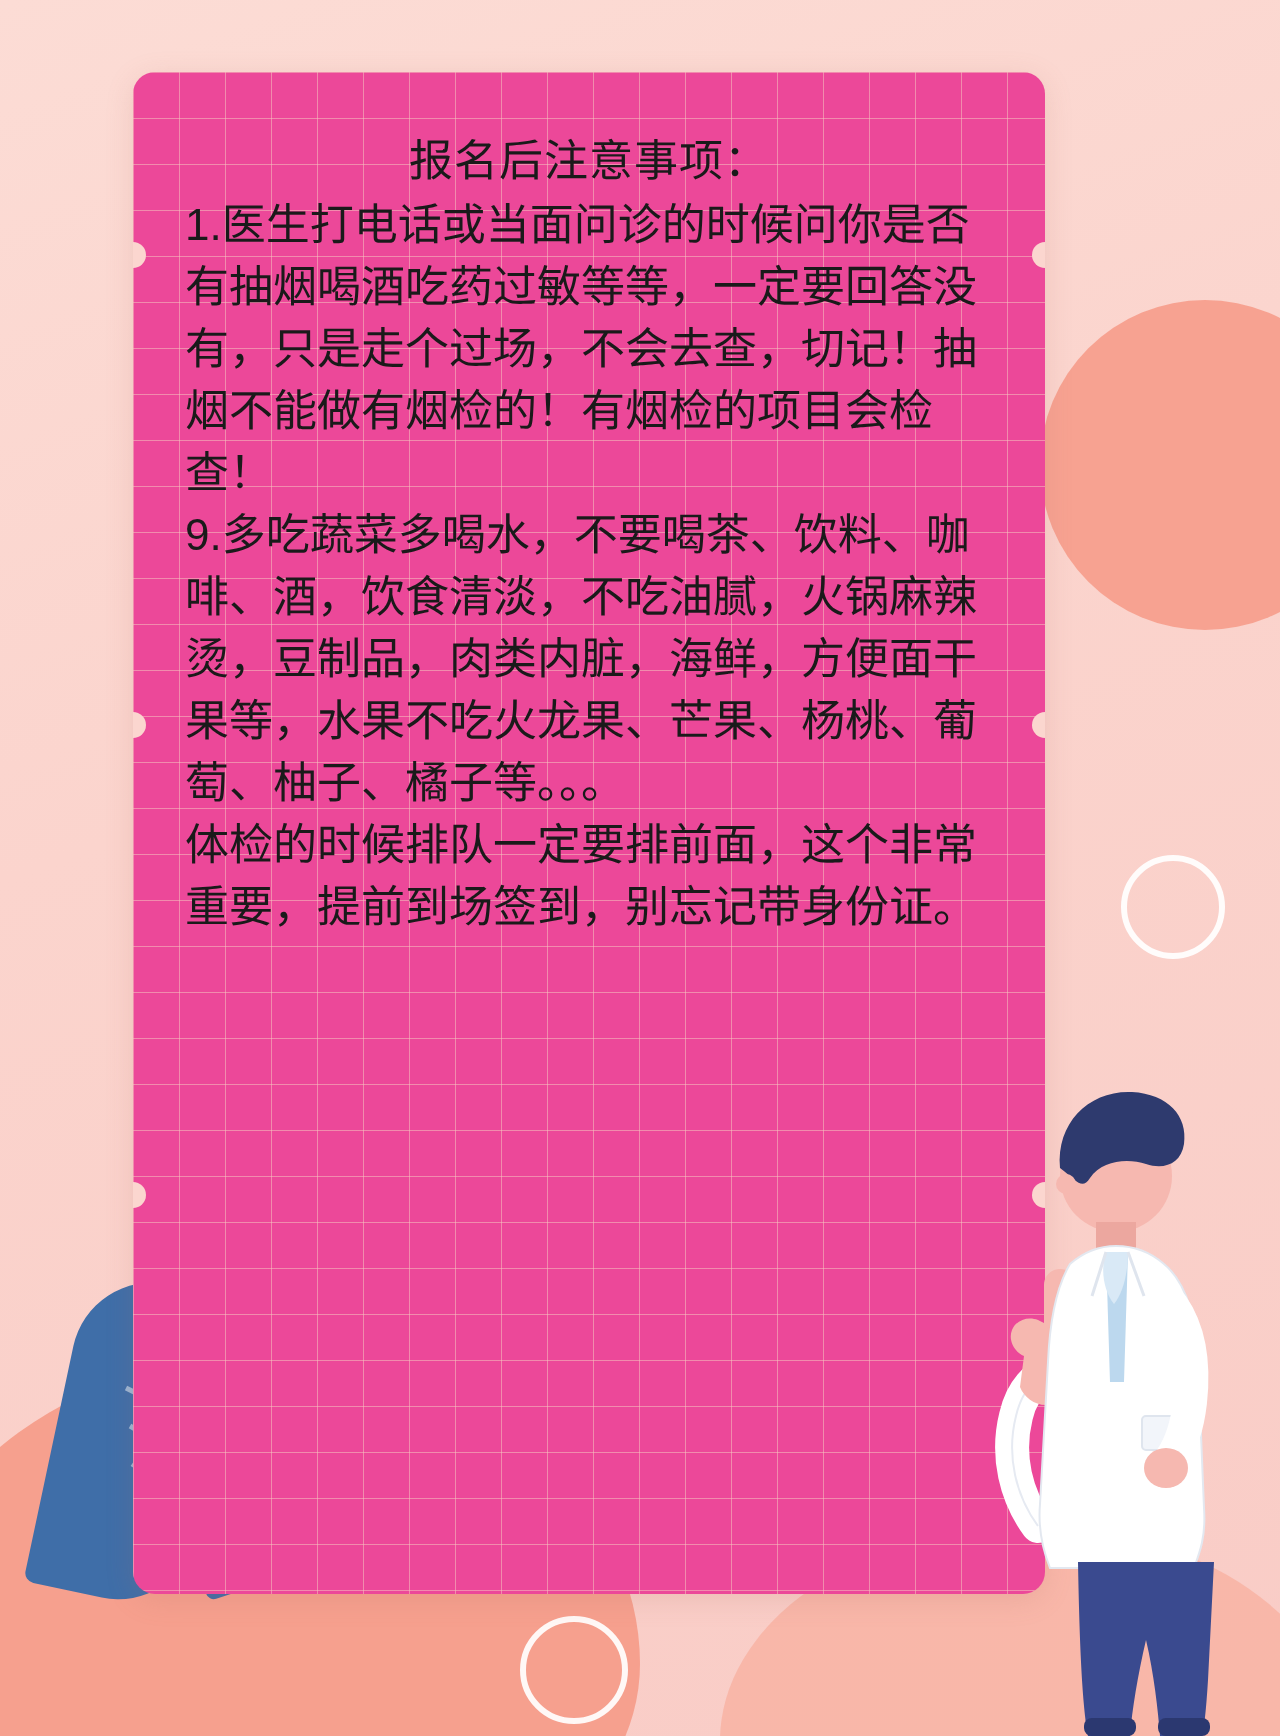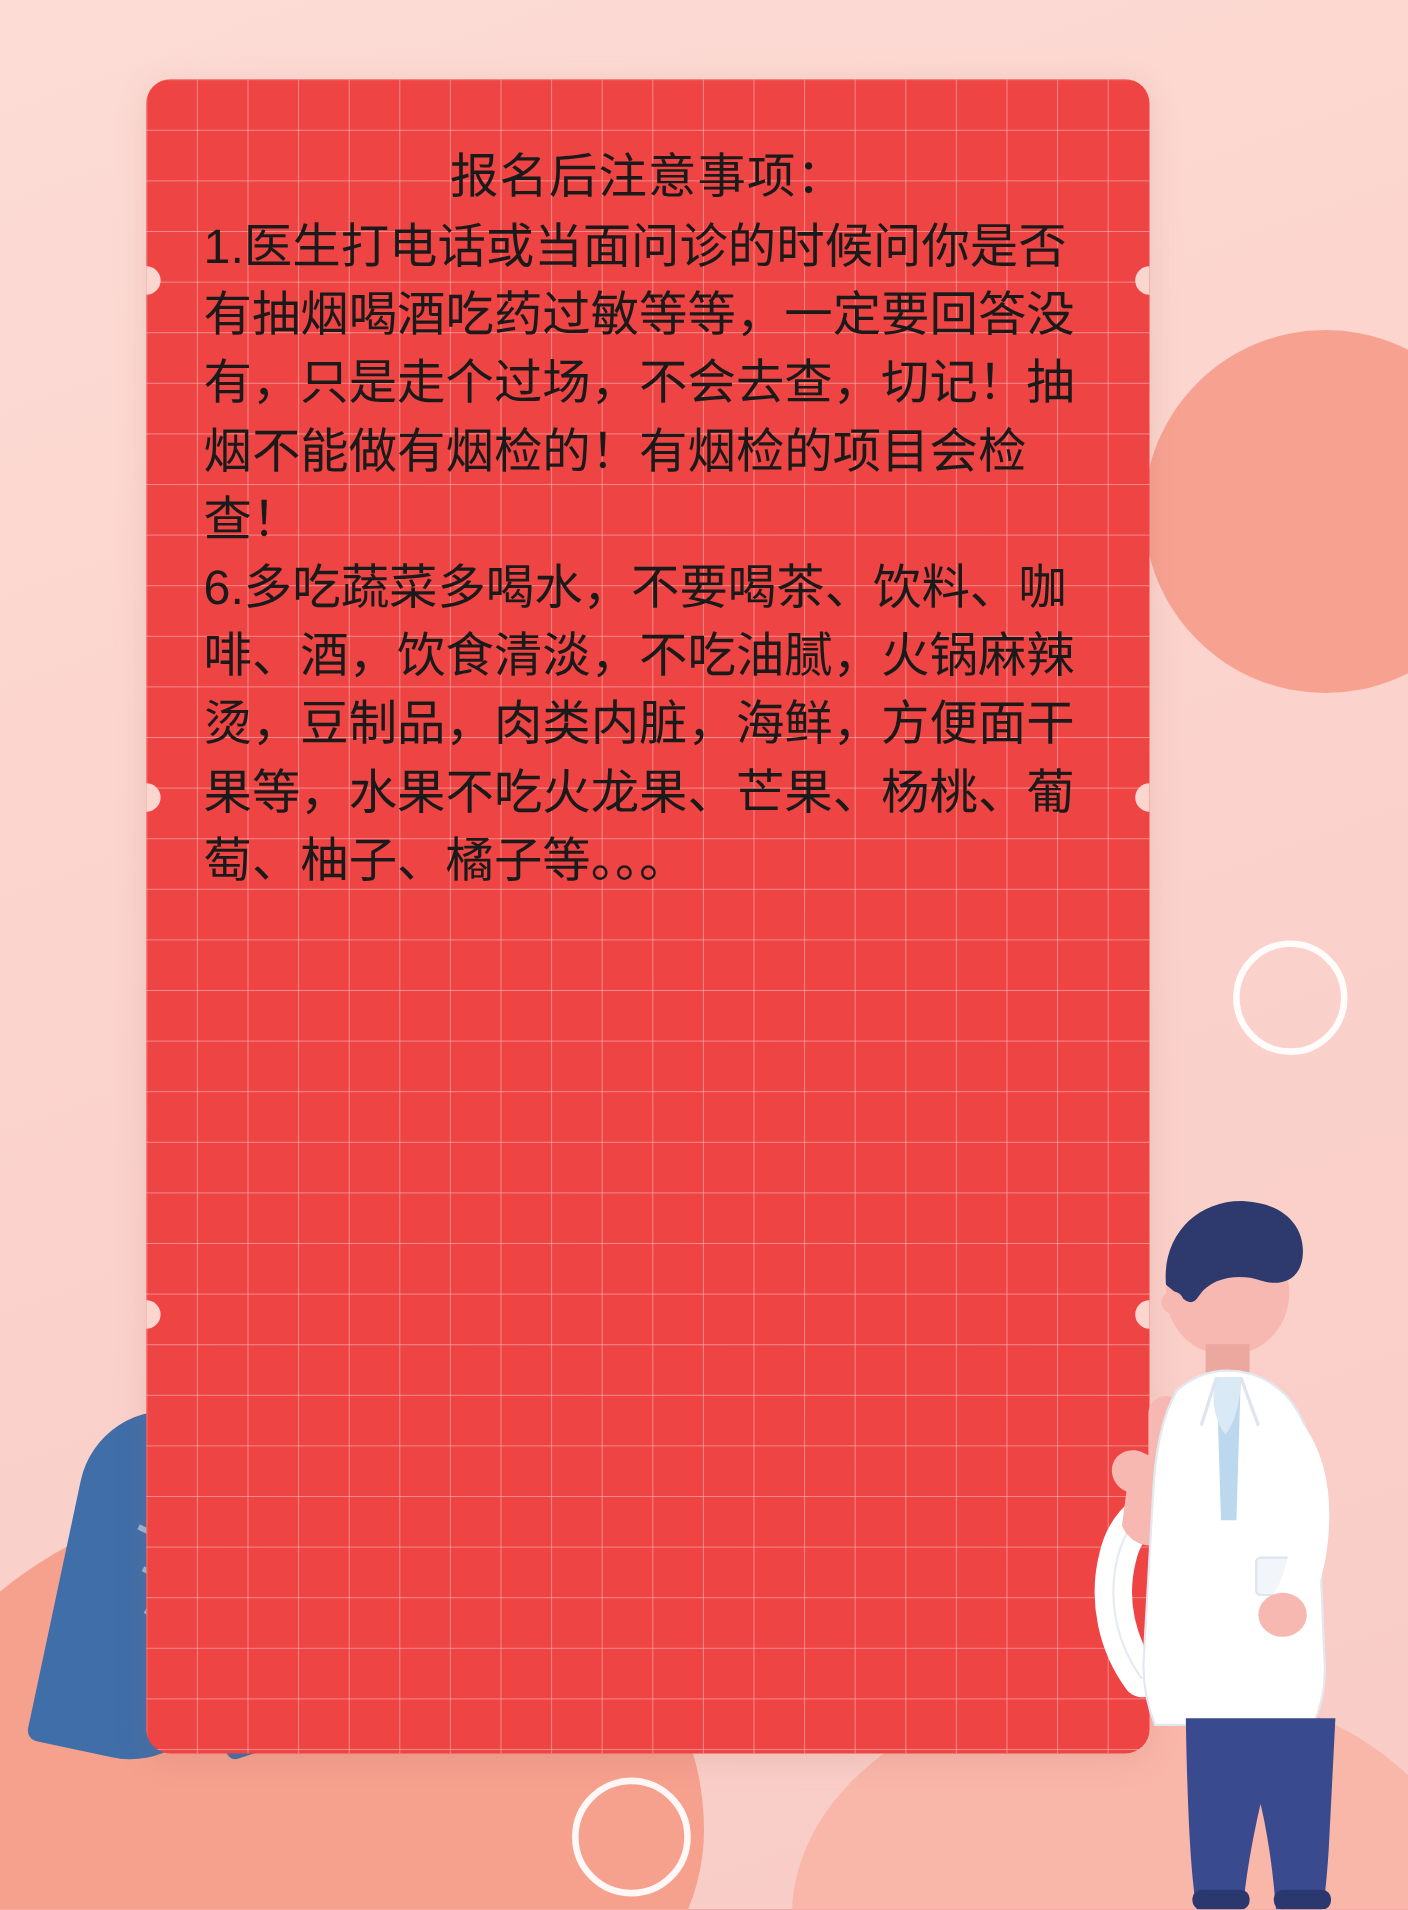--- a/index.html
+++ b/index.html
@@ -101,21 +101,21 @@
     opacity: .75;
   }
 
   
   .paper {
     position: absolute;
     left: 133px;
     top: 72px;
     width: 912px;
     height: 1522px;
-    background: #ef4444;
+    background: #ec4899;
     border-radius: 22px;
     box-shadow: 0 6px 28px rgba(180, 110, 100, .18);
     overflow: hidden;
   }
   .grid {
     position: absolute;
     inset: 0;
     background-image:
       linear-gradient(to right, rgba(246, 196, 190, .55) 1px, transparent 1px),
       linear-gradient(to bottom, rgba(246, 196, 190, .55) 1px, transparent 1px);
@@ -198,22 +198,23 @@
   <div class="notch r" style="top:170px"></div>
   <div class="notch r" style="top:640px"></div>
   <div class="notch r" style="top:1110px"></div>
 
   <div class="content">
     <h1 class="doc-title">报名后注意事项：</h1>
 
     <p class="para">1.医生打电话或当面问诊的时候问你是否有抽烟喝酒吃药过敏等等，一定要回答没有，只是走个过场，不会去查，切记！抽烟不能做有烟检的！有烟检的项目会检查！</p>
 
 
-    <p class="para">6.多吃蔬菜多喝水，不要喝茶、饮料、咖啡、酒，饮食清淡，不吃油腻，火锅麻辣烫，豆制品，肉类内脏，海鲜，方便面干果等，水果不吃火龙果、芒果、杨桃、葡萄、柚子、橘子等。。。</p>
-
+    <p class="para">9.多吃蔬菜多喝水，不要喝茶、饮料、咖啡、酒，饮食清淡，不吃油腻，火锅麻辣烫，豆制品，肉类内脏，海鲜，方便面干果等，水果不吃火龙果、芒果、杨桃、葡萄、柚子、橘子等。。。</p>
+
+    <p class="para">体检的时候排队一定要排前面，这个非常重要，提前到场签到，别忘记带身份证。</p>
   </div>
 </div>
 
 <svg class="doctor" viewBox="0 0 300 680">
 
   <g>
     <path d="M118 470 C96 440 86 400 96 360 C104 325 132 305 158 312" fill="none" stroke="#ffffff" stroke-width="34" stroke-linecap="round"></path>
     <path d="M118 470 C96 440 86 400 96 360 C104 325 132 305 158 312" fill="none" stroke="#e6eaf2" stroke-width="2"></path>
   </g>
 

